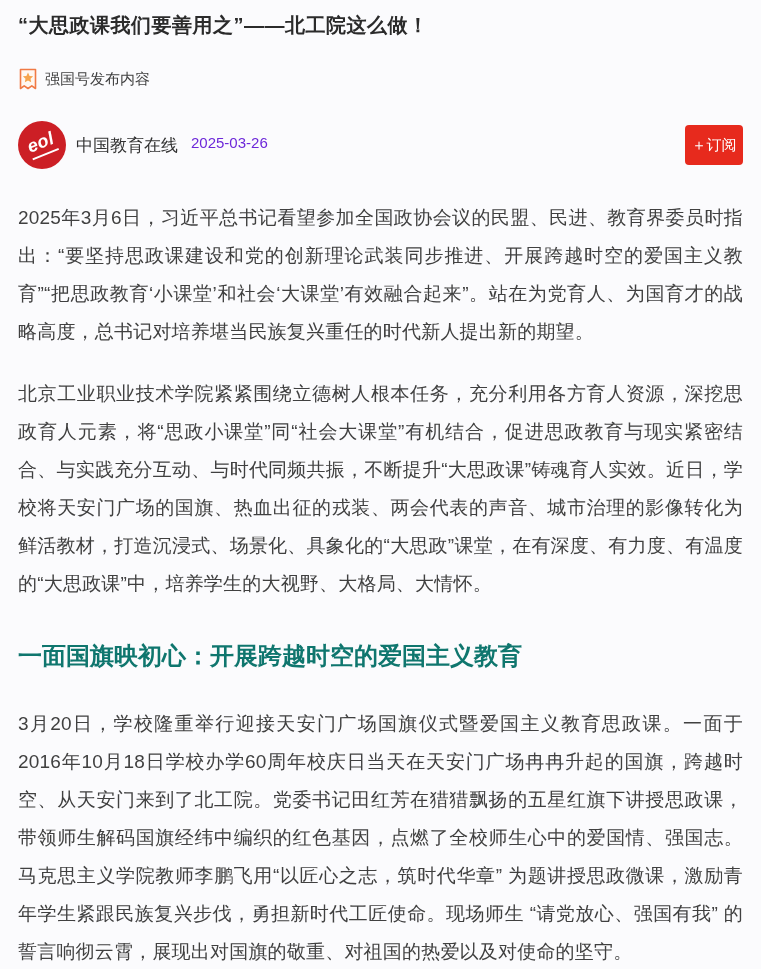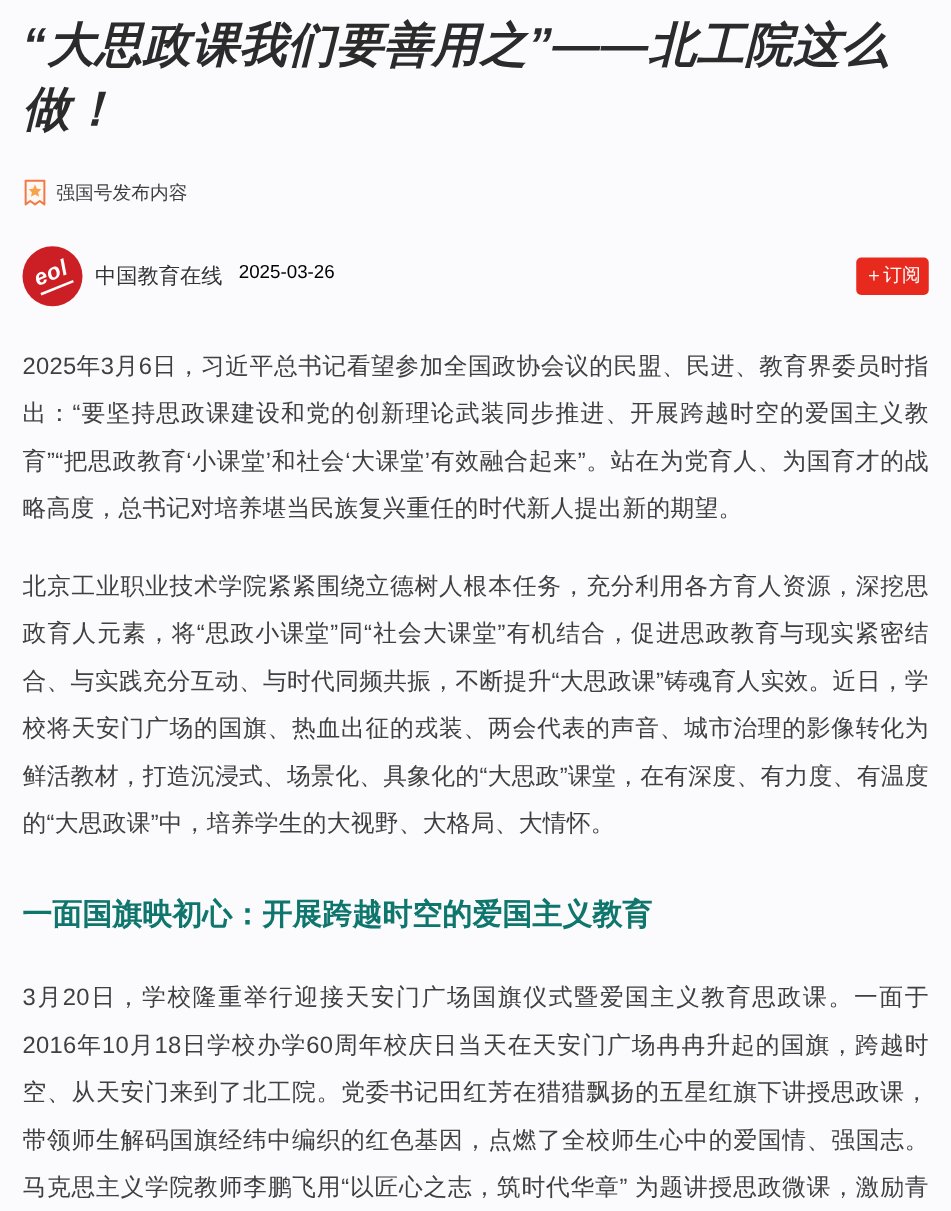--- a/index.html
+++ b/index.html
@@ -13,26 +13,25 @@
   }
   .page {
     width: 761px;
     height: 969px;
     box-sizing: border-box;
     padding: 12px 18px 0 18px;
     background: #fbfbfd;
   }
   h1.article-title {
     margin: 0;
-    font-size: 38px;
+    font-size: 20px;
     line-height: 1.35;
     font-weight: 700;
     color: #2b2b2b;
     letter-spacing: 0.5px;
-    font-style: italic;
   }
   .badge-row {
     display: flex;
     align-items: center;
     gap: 7px;
     margin-top: 28px;
     height: 24px;
   }
   .badge-row .badge-label {
     font-size: 15px;
@@ -73,30 +72,30 @@
     gap: 13px;
   }
   .publisher-name {
     font-size: 17px;
     color: #333333;
     font-weight: 500;
     cursor: pointer;
   }
   .publish-date {
     font-size: 15px;
-    color: #000000;
+    color: #6d28d9;
   }
   .subscribe-button {
     margin-left: auto;
     background: #e72a1d;
     color: #ffffff;
     border: none;
     border-radius: 4px;
     width: 58px;
-    height: 30px;
+    height: 40px;
     font-size: 15px;
     line-height: 30px;
     text-align: center;
     padding: 0;
     cursor: pointer;
     font-family: "Liberation Sans", "DejaVu Sans", sans-serif;
   }
   .author-line {
     margin-top: 30px;
     font-size: 15px;

